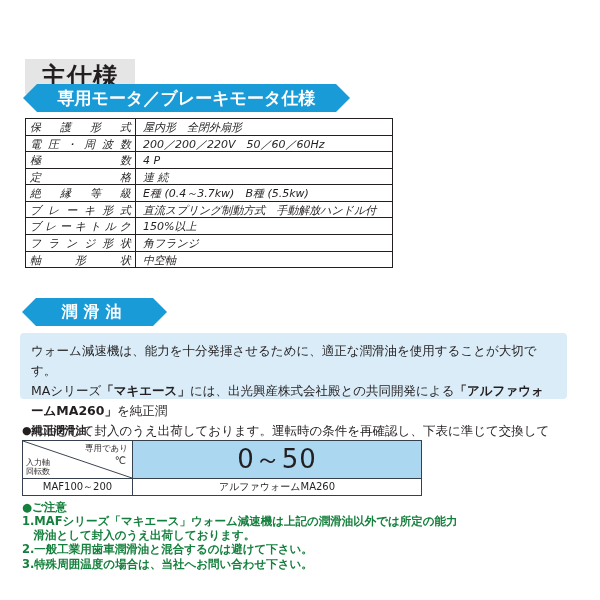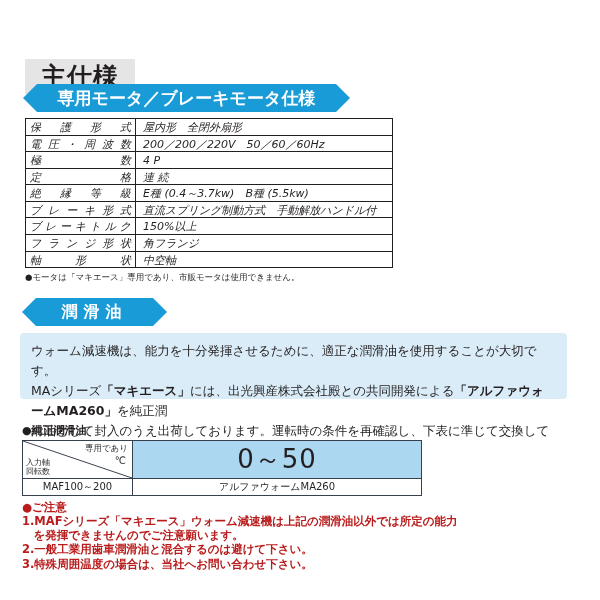--- a/index.html
+++ b/index.html
@@ -66,21 +66,21 @@
   .corner-bottom { position: absolute; bottom: 2px; left: 3px; font-size: 8px; line-height: 9px; }
   .lube-temp {
     flex: 1; background: #abd7f1; font-size: 26px; letter-spacing: 1px;
     display: flex; align-items: center; justify-content: center;
   }
   .lube-row { display: flex; height: 17px; }
   .lube-model { width: 110px; flex: 0 0 110px; border-right: 1px solid #37404e; font-size: 10px; text-align: center; line-height: 16px; }
   .lube-oil { flex: 1; font-size: 10px; text-align: center; line-height: 16px; }
 
   
-  .caution { position: absolute; left: 22px; top: 500px; color: #b91c1c; font-weight: bold; }
+  .caution { position: absolute; left: 22px; top: 500px; color: #15803d; font-weight: bold; }
   .caution-heading { font-size: 11.5px; line-height: 14px; }
   .caution-item { font-size: 11.5px; line-height: 14.2px; white-space: pre; }
 </style>
 </head>
 <body>
 
 <div id="page">
 
   <div class="page-title">主仕様</div>
 
@@ -118,21 +118,20 @@
     <div class="spec-row">
       <span class="spec-label">フランジ形状</span>
       <span class="spec-value">角フランジ</span>
     </div>
     <div class="spec-row">
       <span class="spec-label">軸形状</span>
       <span class="spec-value">中空軸</span>
     </div>
   </div>
 
-  <div class="motor-note">●モータは「マキエース」専用であり、市販モータは使用できません。</div>
 
   <div class="banner banner-lube">潤滑油</div>
 
   <div class="info-box">
     <div><span>ウォーム減速機は、能力を十分発揮させるために、適正な潤滑油を使用することが大切です。</span></div>
     <div><span>MAシリーズ</span><span class="bold">「マキエース」</span><span>には、出光興産株式会社殿との共同開発による</span><span class="bold">「アルファウォームMA260」</span><span>を純正潤</span></div>
     <div><span>滑油として封入のうえ出荷しております。運転時の条件を再確認し、下表に準じて交換してください。</span></div>
   </div>
 
   <div class="genuine-oil-heading">●純正潤滑油</div>
@@ -151,18 +150,18 @@
     </div>
     <div class="lube-row">
       <div class="lube-model">MAF100～200</div>
       <div class="lube-oil">アルファウォームMA260</div>
     </div>
   </div>
 
   <div class="caution">
     <div class="caution-heading">●ご注意</div>
     <div class="caution-item">1.MAFシリーズ「マキエース」ウォーム減速機は上記の潤滑油以外では所定の能力</div>
-    <div class="caution-item">　を発揮できませんのでご注意願います。</div>
+    <div class="caution-item">　滑油として封入のうえ出荷しております。</div>
     <div class="caution-item">2.一般工業用歯車潤滑油と混合するのは避けて下さい。</div>
     <div class="caution-item">3.特殊周囲温度の場合は、当社へお問い合わせ下さい。</div>
   </div>
 
 </div>
 
 </body></html>

